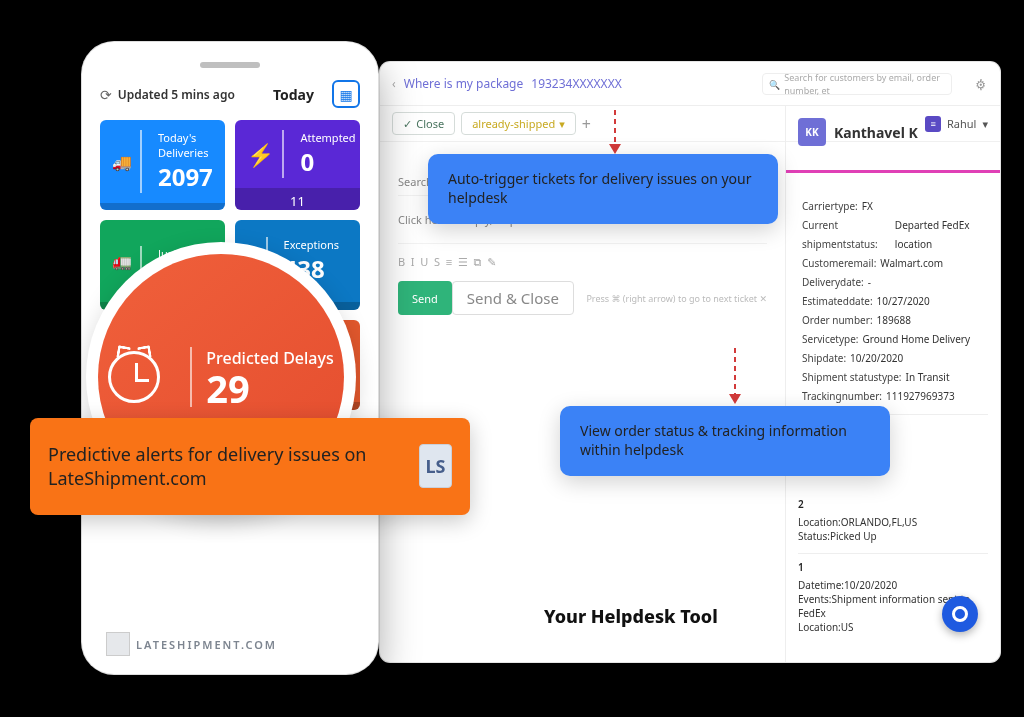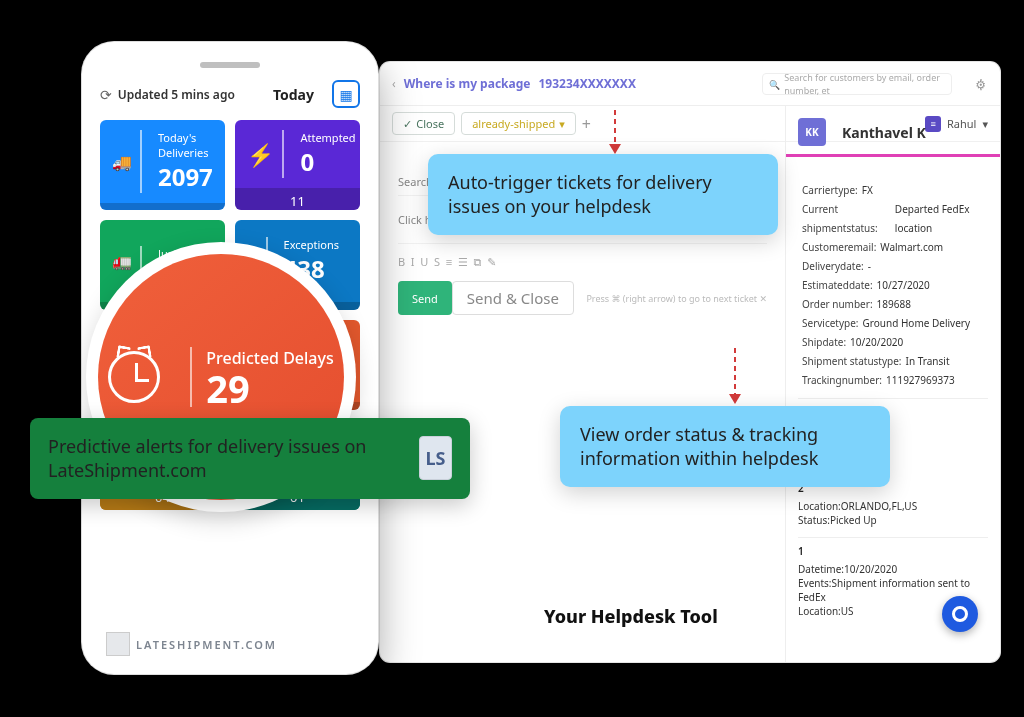--- a/index.html
+++ b/index.html
@@ -1,50 +1,50 @@
 <!DOCTYPE html>
 <html><head>
 <meta charset="utf-8">
 <style>
   *{box-sizing:border-box;margin:0;padding:0;font-family:system-ui,-apple-system,"Segoe UI",Roboto,Arial,sans-serif}
   body{background:#000;width:1024px;height:717px;position:relative;overflow:hidden}
   
   .desk{position:absolute;left:380px;top:62px;width:620px;height:600px;background:#fff;border-radius:10px;box-shadow:0 0 0 1px #e5e5e5,0 12px 30px rgba(0,0,0,.2);overflow:hidden}
   .desk-top{display:flex;align-items:center;gap:8px;height:44px;padding:0 12px;font-size:12px;color:#333;border-bottom:1px solid #eee}
-  .desk-top .ids{font-weight:700;color:#6f6fd6}
+  .desk-top .ids{font-weight:400;color:#6f6fd6}
   .chips{display:flex;gap:6px;align-items:center;padding:6px 12px;border-bottom:1px solid #f0f0f0}
   .chip{display:inline-flex;align-items:center;gap:4px;font-size:11px;padding:3px 10px;border:1px solid #d5dcd9;border-radius:4px;color:#4b7560}
   .chip.yellow{color:#c8aa22}
   .plus{font-size:16px;color:#999}
   .assignee{margin-left:auto;display:flex;align-items:center;gap:6px;font-size:11px;color:#555}
   .tinybox{width:16px;height:16px;background:#5a4ac4;border-radius:3px;color:#fff;font-size:9px;display:flex;align-items:center;justify-content:center}
   .sidepanel{position:absolute;right:0;top:44px;width:215px;height:560px;border-left:1px solid #eee;padding:12px;font-size:10px;color:#333}
   .avatar{width:28px;height:28px;background:#6f6fd6;color:#fff;display:flex;align-items:center;justify-content:center;font-weight:700;font-size:10px;border-radius:4px}
-  .customer{display:flex;align-items:center;gap:16px;margin-bottom:8px}
+  .customer{display:flex;align-items:center;gap:8px;margin-bottom:24px}
   .cname{font-weight:700;font-size:14px;color:#333}
   .desk-main{position:absolute;left:0;top:96px;right:215px;padding:10px 18px;font-size:11px;color:#888}
   .editor-row{height:28px;display:flex;align-items:center;border-bottom:1px solid #f2f2f2}
   .toolbar{display:flex;gap:8px;font-size:11px;color:#aaa;margin-top:10px}
   .sendrow{display:flex;margin-top:12px}
   .btn-send{background:#2fb47a;color:#fff;border:none;padding:6px 14px;border-radius:4px;font-size:11px}
   .btn-close{background:#fff;border:1px solid #ddd;padding:6px 14px;border-radius:4px;font-size:15px;color:#888}
   .hint{font-size:9px;color:#bbb;margin-left:auto;align-self:center}
   .search{position:absolute;right:48px;top:11px;width:190px;height:22px;border:1px solid #eee;border-radius:4px;font-size:9px;padding:0 6px;color:#aaa;display:flex;align-items:center;gap:4px}
   .gear{position:absolute;right:14px;top:14px;color:#999}
   .kebab{color:#aaa;font-size:14px;}
   .chatbubble{position:absolute;right:22px;bottom:30px;width:36px;height:36px;border-radius:50%;background:#1e5ae0;box-shadow:0 3px 8px rgba(0,0,0,.3)}
   .chatbubble:after{content:"";position:absolute;inset:10px;border:3px solid #fff;border-radius:50%}
   .kvblock{padding:16px 4px 0 4px}
   .kvblock .line{display:flex;gap:4px;line-height:1.9}
   .kvblock .k{color:#444}
   .tracking2{border-top:1px solid #eee;margin-top:8px;padding-top:6px}
   .tracking2 h5{font-size:10px;margin-bottom:4px;color:#222}
   .pinkbar{height:3px;background:#e040b6;margin:6px -12px 8px -12px;}
   
-  .callout{position:absolute;background:#7dd3fc;border-radius:10px;box-shadow:0 6px 22px rgba(0,0,0,.18);padding:16px 20px;font-size:18px;color:#222;line-height:1.35}
+  .callout{position:absolute;background:#3b82f6;border-radius:10px;box-shadow:0 6px 22px rgba(0,0,0,.18);padding:16px 20px;font-size:14px;color:#222;line-height:1.35}
   
   .arrow{position:absolute;pointer-events:none}
   
   .phone{position:absolute;left:82px;top:42px;width:296px;height:632px;border-radius:32px;background:#fff;box-shadow:0 0 0 1px #ddd,0 18px 40px rgba(0,0,0,.35);padding:20px 18px 16px 18px;overflow:hidden}
   .speaker{width:60px;height:6px;background:#bfbfbf;border-radius:3px;margin:0 auto 12px auto}
   .status{display:flex;align-items:center;gap:6px;margin-bottom:12px}
   .upd{font-size:12px;color:#333;font-weight:600}
   .today{font-size:14px;font-weight:700;color:#222;margin-left:auto;margin-right:12px}
   .cal{width:28px;height:28px;border:2px solid #1175e8;border-radius:6px;display:flex;align-items:center;justify-content:center;color:#1175e8;font-size:14px}
   .tiles{display:grid;grid-template-columns:1fr 1fr;gap:10px}
@@ -69,21 +69,21 @@
   .alarm{width:52px;height:52px;border:3px solid #fff;border-radius:50%;position:relative}
   .alarm:before{content:"";position:absolute;top:-8px;left:6px;width:10px;height:10px;border-top:3px solid #fff;border-left:3px solid #fff;border-radius:2px;transform:rotate(10deg)}
   .alarm:after{content:"";position:absolute;top:-8px;right:6px;width:10px;height:10px;border-top:3px solid #fff;border-right:3px solid #fff;border-radius:2px;transform:rotate(-10deg)}
   .alarm .hand{position:absolute;background:#fff}
   .alarm .h1{width:3px;height:16px;top:9px;left:24px}
   .alarm .h2{width:14px;height:3px;top:25px;left:24px}
   .circle-text{border-left:2px solid rgba(255,255,255,.6);padding-left:14px}
   .circle-text .lbl{font-size:16px;font-weight:500}
   .circle-text .num{font-size:38px;font-weight:700;line-height:1}
   
-  .pcard{position:absolute;left:30px;top:418px;width:440px;background:#15803d;border-radius:8px;box-shadow:0 6px 22px rgba(0,0,0,.22);display:flex;align-items:center;padding:16px 18px;gap:14px}
+  .pcard{position:absolute;left:30px;top:418px;width:440px;background:#f97316;border-radius:8px;box-shadow:0 6px 22px rgba(0,0,0,.22);display:flex;align-items:center;padding:24px 18px;gap:14px}
   .pcard .txt{font-size:18px;color:#222;line-height:1.35}
   .pcard .logo{width:44px;height:44px;margin-left:auto;background:#dfe6ef;border:1px solid #c9d0da;border-radius:4px;display:flex;align-items:center;justify-content:center;color:#465e8b;font-weight:bold;font-size:18px}
   
   .hdlabel{position:absolute;left:544px;top:604px;font-size:18px;font-weight:800;color:#111}
   .sect1{border-top:1px solid #eee;margin-top:10px;padding-top:6px}
   .seclabel{font-weight:600;color:#222}
 </style>
 </head>
 <body>
 

